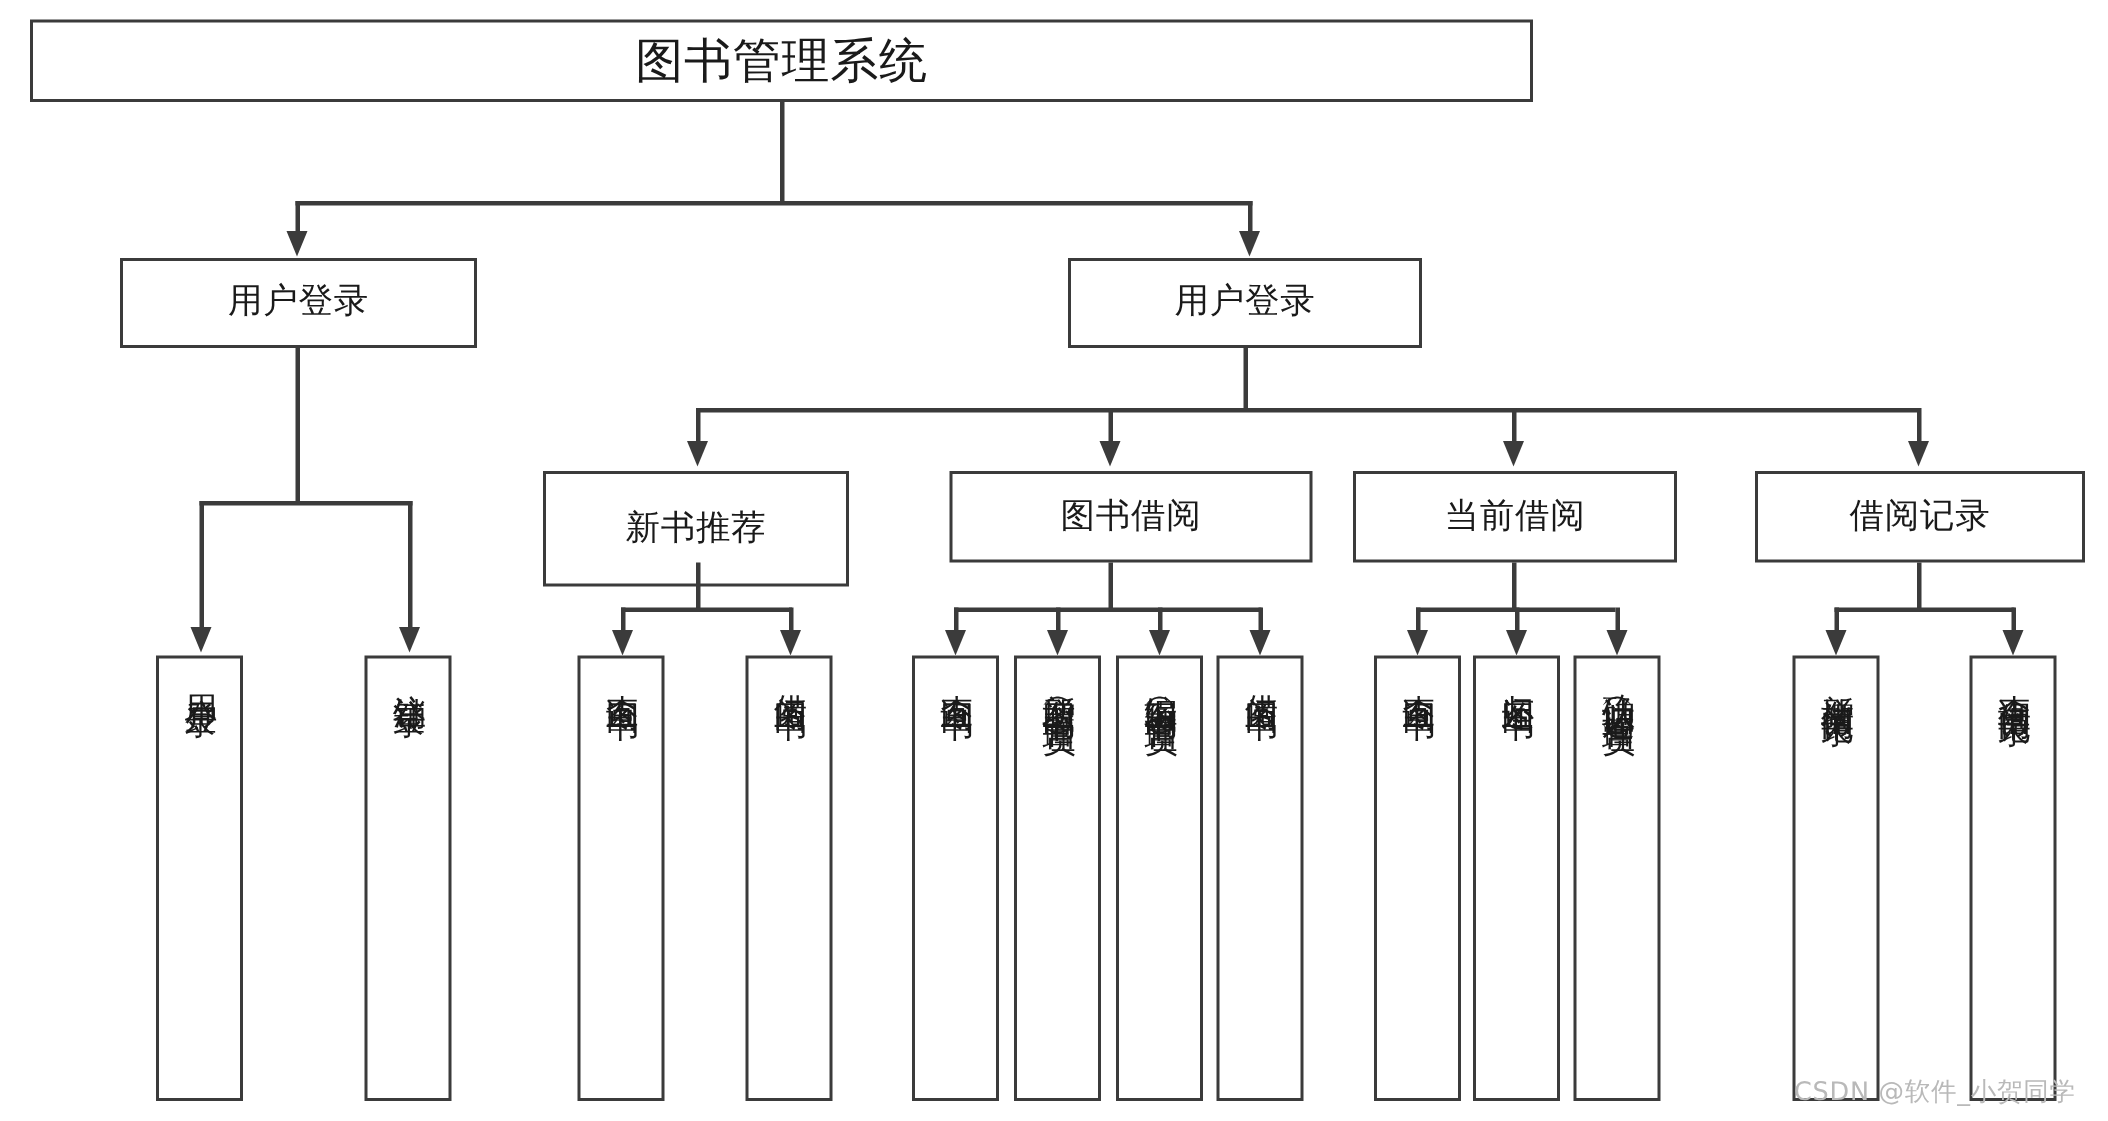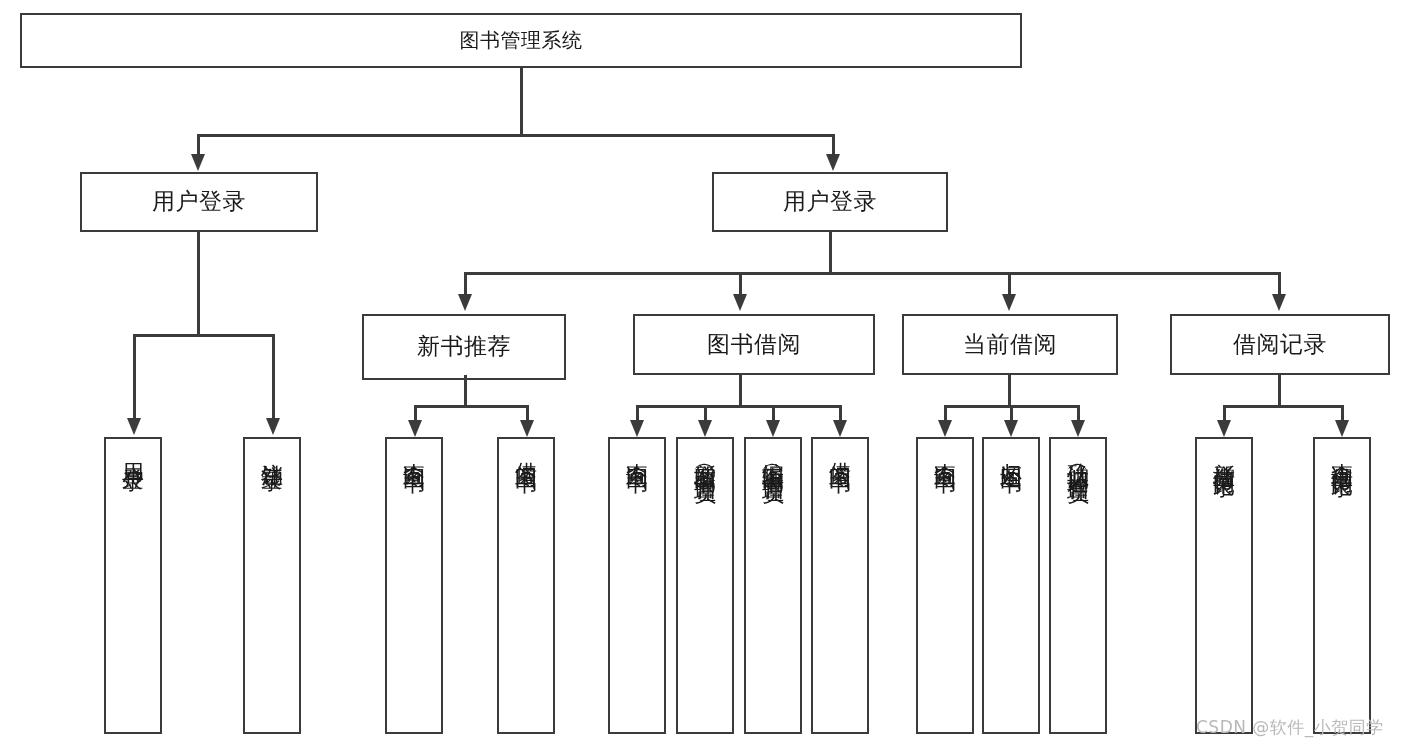--- a/index.html
+++ b/index.html
@@ -39,21 +39,21 @@
     line-height: 1.12;
     white-space: nowrap;
     letter-spacing: 0.5px;
   }
 
   
   .node.horizontal .node-label {
     font-size: 23px;
   }
   .node.root .node-label {
-    font-size: 20px;
+    font-size: 32px;
   }
 
   
   .node.leaf {
     align-items: flex-start;
     justify-content: center;
     padding-top: 6px;
   }
   .node.leaf .node-label {
     writing-mode: vertical-rl;
@@ -129,21 +129,21 @@
   <div class="edge h" style="left:464px; top:272px; width:816px;"></div>
   <div class="edge v" style="left:464px; top:272px; height:24px;"></div>
   <div class="arrow-head" style="left:458px; top:294px;"></div>
   <div class="edge v" style="left:739px; top:272px; height:24px;"></div>
   <div class="arrow-head" style="left:733px; top:294px;"></div>
   <div class="edge v" style="left:1008px; top:272px; height:24px;"></div>
   <div class="arrow-head" style="left:1002px; top:294px;"></div>
   <div class="edge v" style="left:1278px; top:272px; height:24px;"></div>
   <div class="arrow-head" style="left:1272px; top:294px;"></div>
 
-  <div class="node horizontal" style="left:362px; top:314px; width:204px; height:66px;">
+  <div class="node horizontal" style="left:362px; top:314px; width:204px; height:77px;">
     <span class="node-label">新书推荐</span>
   </div>
   <div class="node horizontal" style="left:633px; top:314px; width:242px; height:61px;">
     <span class="node-label">图书借阅</span>
   </div>
   <div class="node horizontal" style="left:1170px; top:314px; width:220px; height:61px;">
     <span class="node-label">借阅记录</span>
   </div>
   <div class="node horizontal" style="left:902px; top:314px; width:216px; height:61px;">
     <span class="node-label">当前借阅</span>

